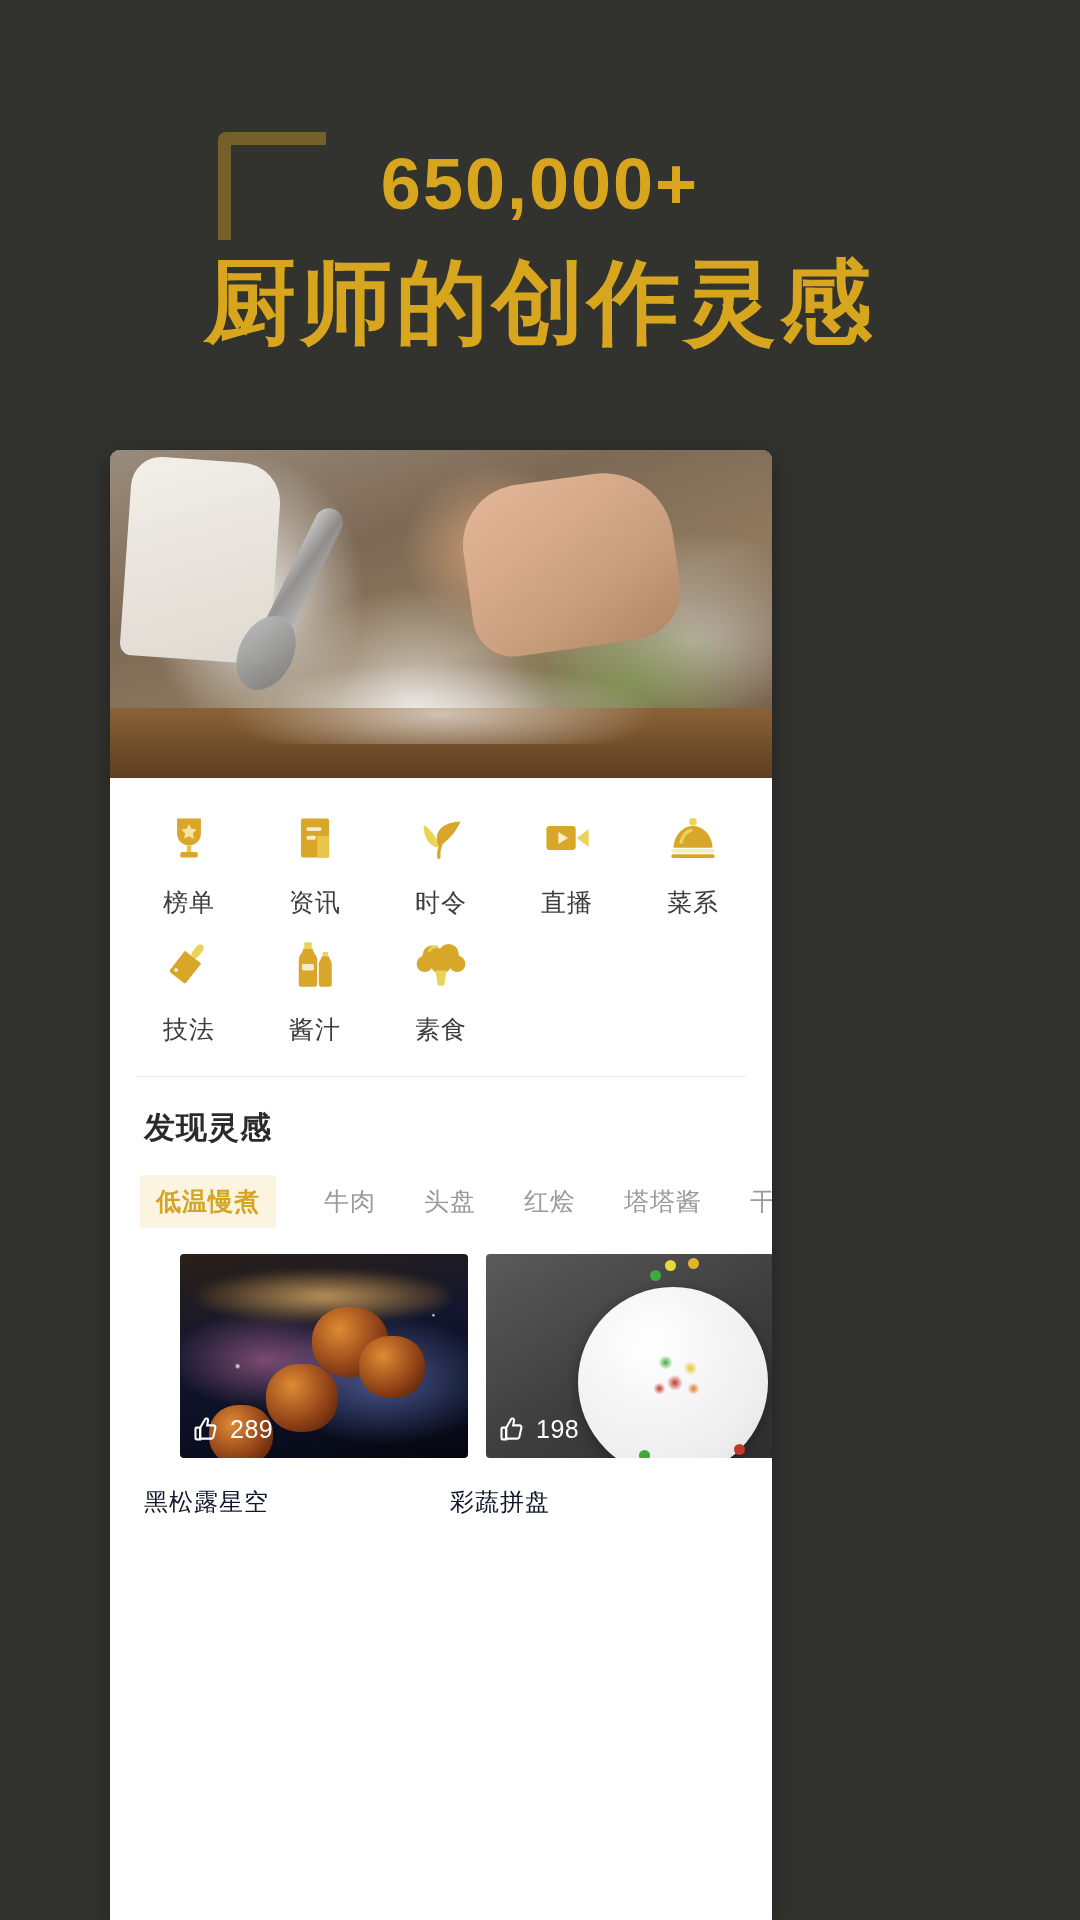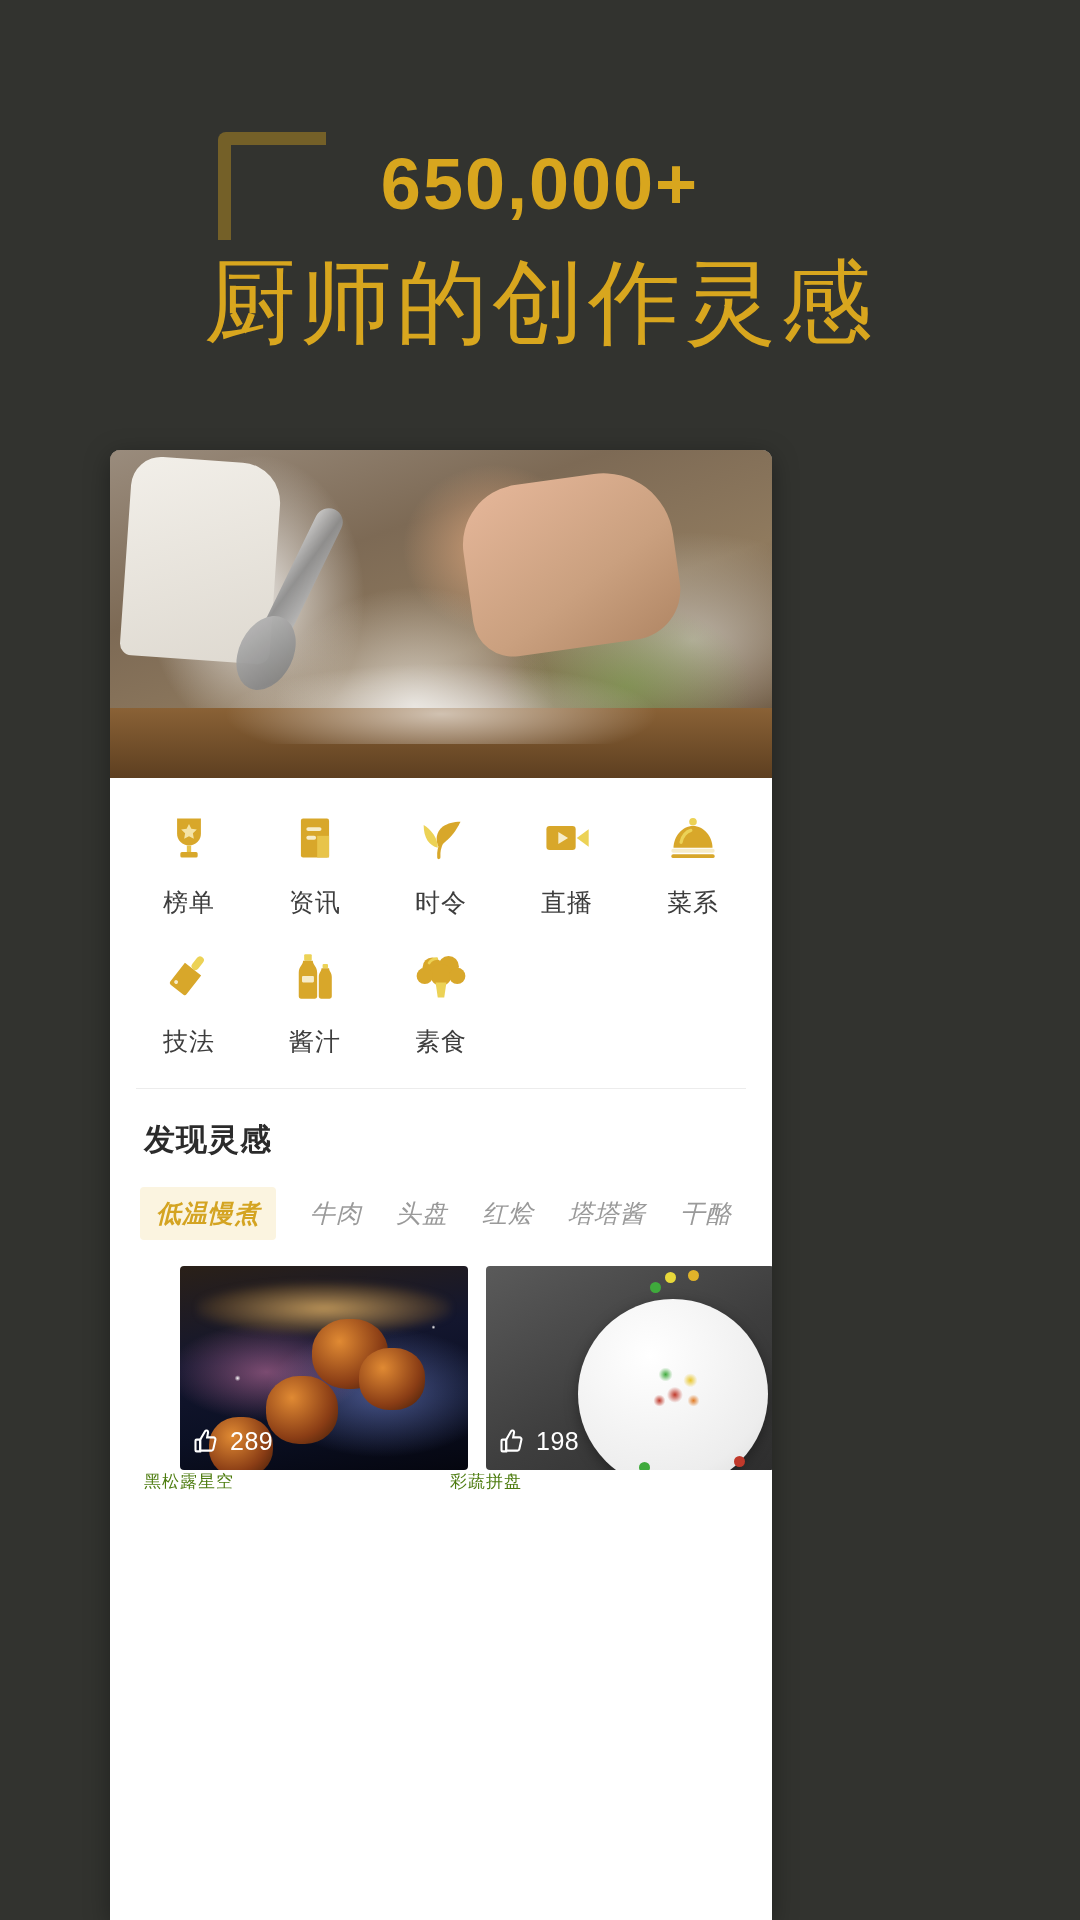--- a/index.html
+++ b/index.html
@@ -26,21 +26,21 @@
   .headline-1 {
     position:relative;
     font-size:72px; line-height:112px;
     color:#d8a61e; font-weight:700;
     letter-spacing:2px;
   }
   .headline-2 {
     position:relative;
     margin-top:10px;
     font-size:92px; line-height:104px;
-    color:#d8a61e; font-weight:400;
+    color:#d8a61e; font-weight:700;
     letter-spacing:4px;
   }
 
   
   .phone {
     position:absolute; left:110px; top:450px;
     width:662px; height:1470px;
     background:#ffffff;
     border-radius:10px 10px 0 0;
     overflow:hidden;
@@ -108,41 +108,40 @@
   .search-icon { width:26px; height:26px; flex:0 0 auto; }
   .search-placeholder {
     font-size:25px; color:#a8a8a8; letter-spacing:1px;
   }
 
   
   .grid {
     padding:34px 16px 26px;
     display:grid;
     grid-template-columns:repeat(5,1fr);
-    row-gap:32px;
+    row-gap:20px;
   }
   .grid-item {
     display:flex; flex-direction:column; align-items:center; gap:22px;
     cursor:pointer;
   }
   .grid-icon { width:52px; height:52px; display:block; }
   .grid-label { font-size:25px; color:#3d3d3d; letter-spacing:1px; }
 
   .divider { height:1px; background:#ececec; margin:4px 26px 0; }
 
   
   .section { padding:30px 34px 0; }
   .section-title {
     font-size:31px; font-weight:700; color:#2b2b2b; letter-spacing:1px;
   }
   .chips {
-    display:flex; align-items:flex-start; gap:34px;
+    display:flex; align-items:flex-start; gap:48px;
     margin-top:26px;
     white-space:nowrap;
-    font-style:italic;
   }
   .chip {
     font-size:25px; color:#9a9a9a; letter-spacing:1px;
     padding:10px 0; cursor:pointer; flex:0 0 auto;
   }
   .chip.active {
     color:#d4a422; font-weight:700;
     background:#fbf4e0; padding:10px 16px; border-radius:4px;
     margin-left:-4px;
   }
@@ -214,22 +213,22 @@
 
   .like-badge {
     position:absolute; left:12px; bottom:14px;
     display:flex; align-items:center; gap:10px;
     color:#fff;
   }
   .like-icon { width:28px; height:28px; }
   .like-count { font-size:25px; color:#fff; letter-spacing:.5px; }
 
   .card-title {
-    margin-top:0;
-    font-size:17px; color:#4d7c0f; letter-spacing:1px;
+    margin-top:28px;
+    font-size:24px; color:#0f172a; letter-spacing:1px;
     white-space:nowrap; overflow:hidden;
   }
 </style>
 </head>
 <body>
 
 <div class="page">
 
   <div class="headline-wrap">
     <div class="bracket"></div>

